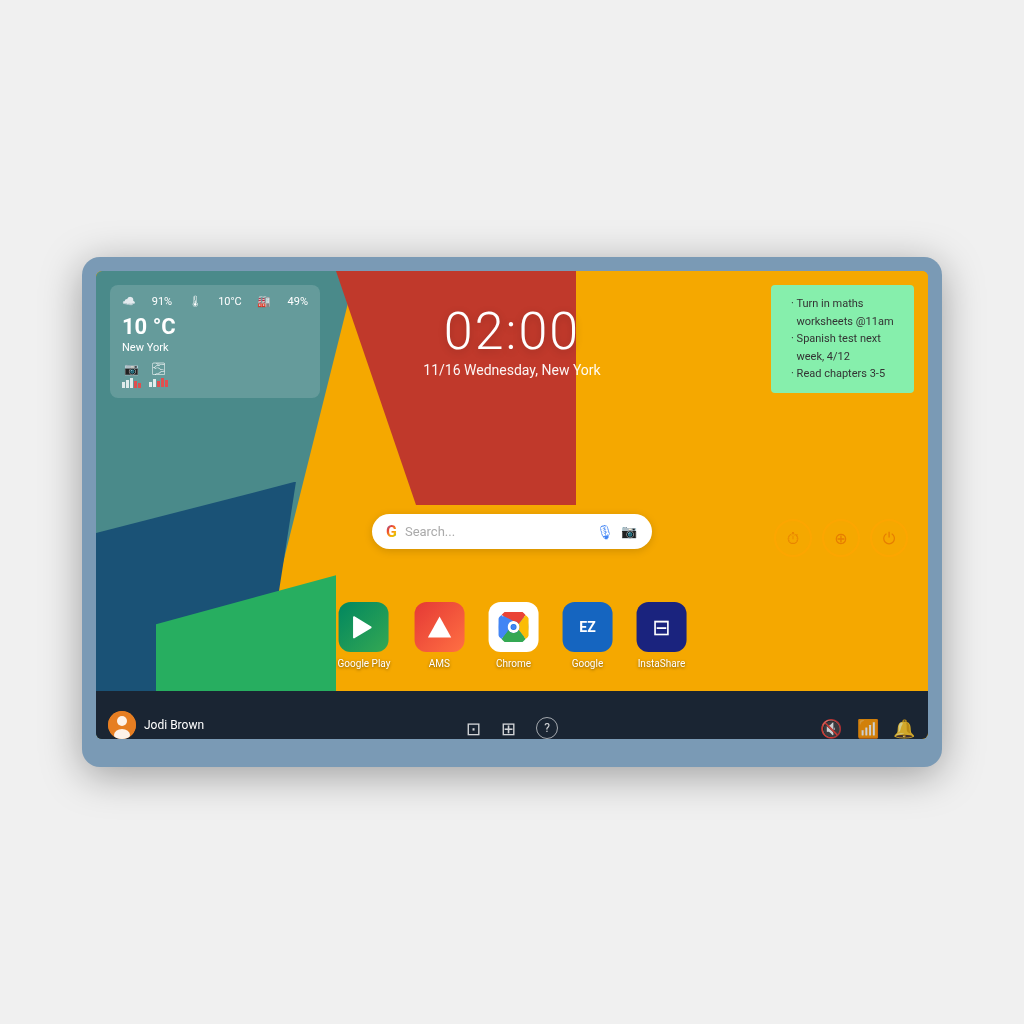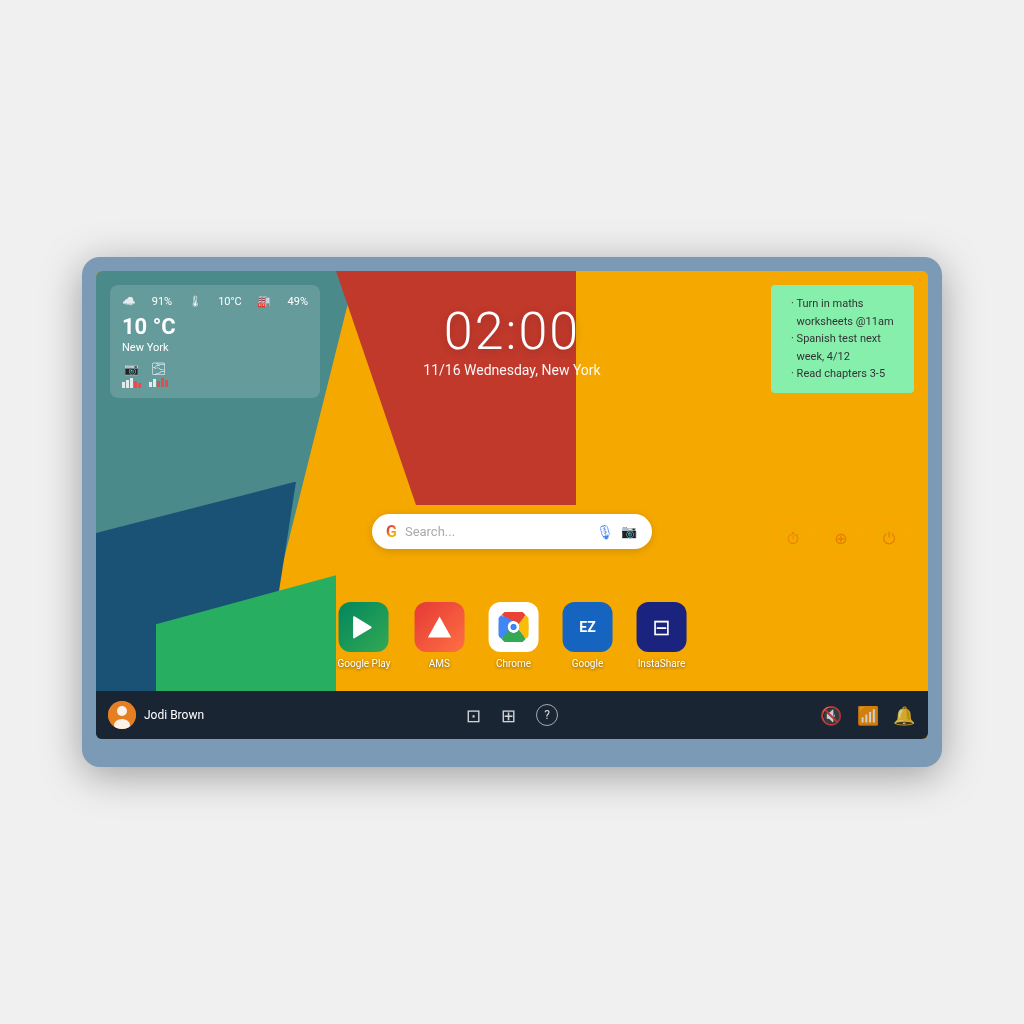--- a/index.html
+++ b/index.html
@@ -248,21 +248,21 @@
       text-shadow: 0 1px 3px rgba(0,0,0,0.5);
     }
 
     
     .taskbar {
       position: absolute;
       bottom: 0; left: 0; right: 0;
       height: 48px;
       background: #1a2533;
       display: flex;
-      align-items: center;
+      align-items: flex-end;
       z-index: 20;
       padding: 0 12px;
     }
     .taskbar-left {
       display: flex;
       align-items: center;
       gap: 8px;
       flex: 1;
     }
     .user-avatar {

